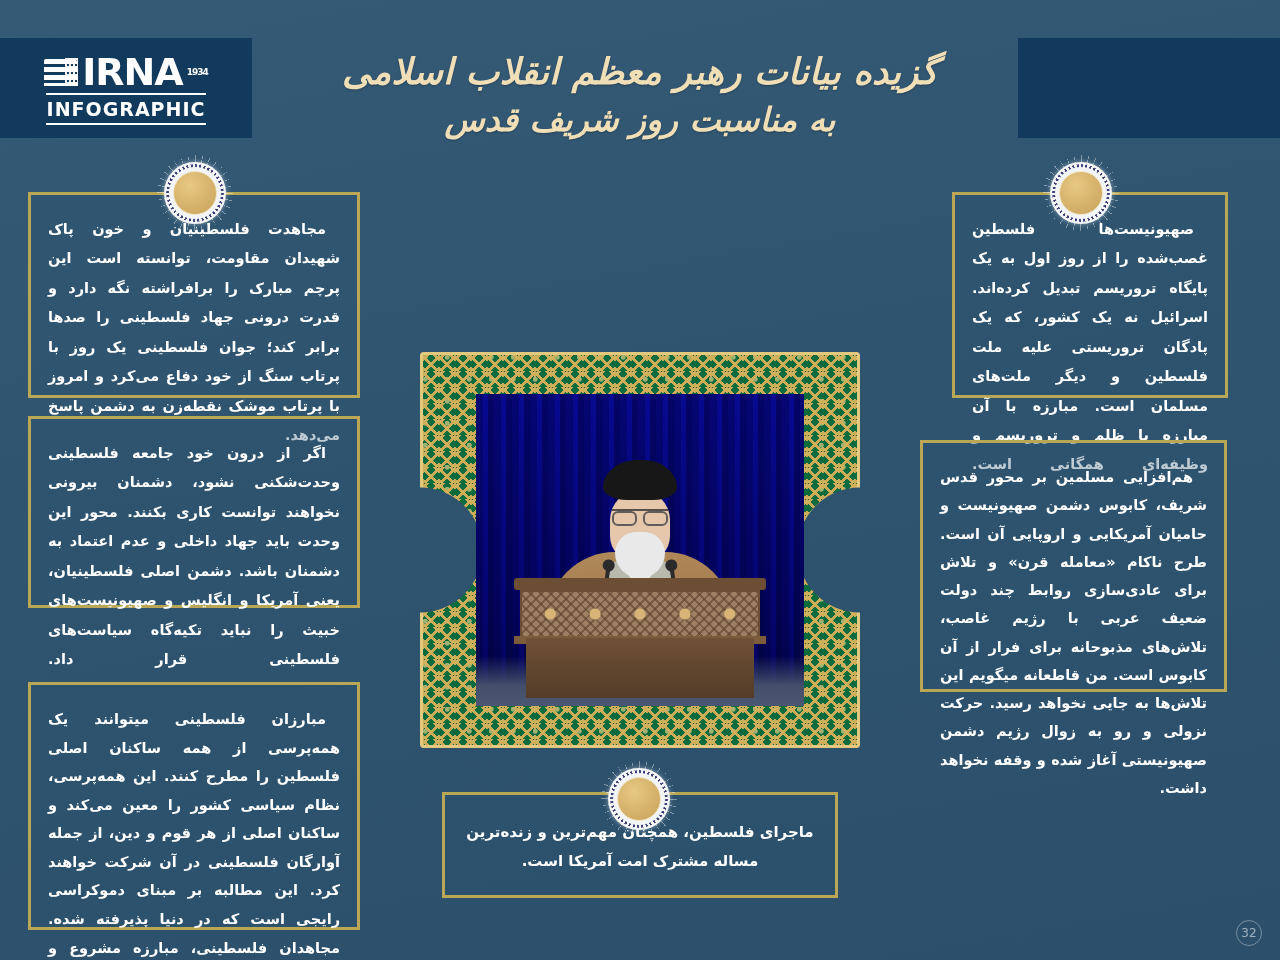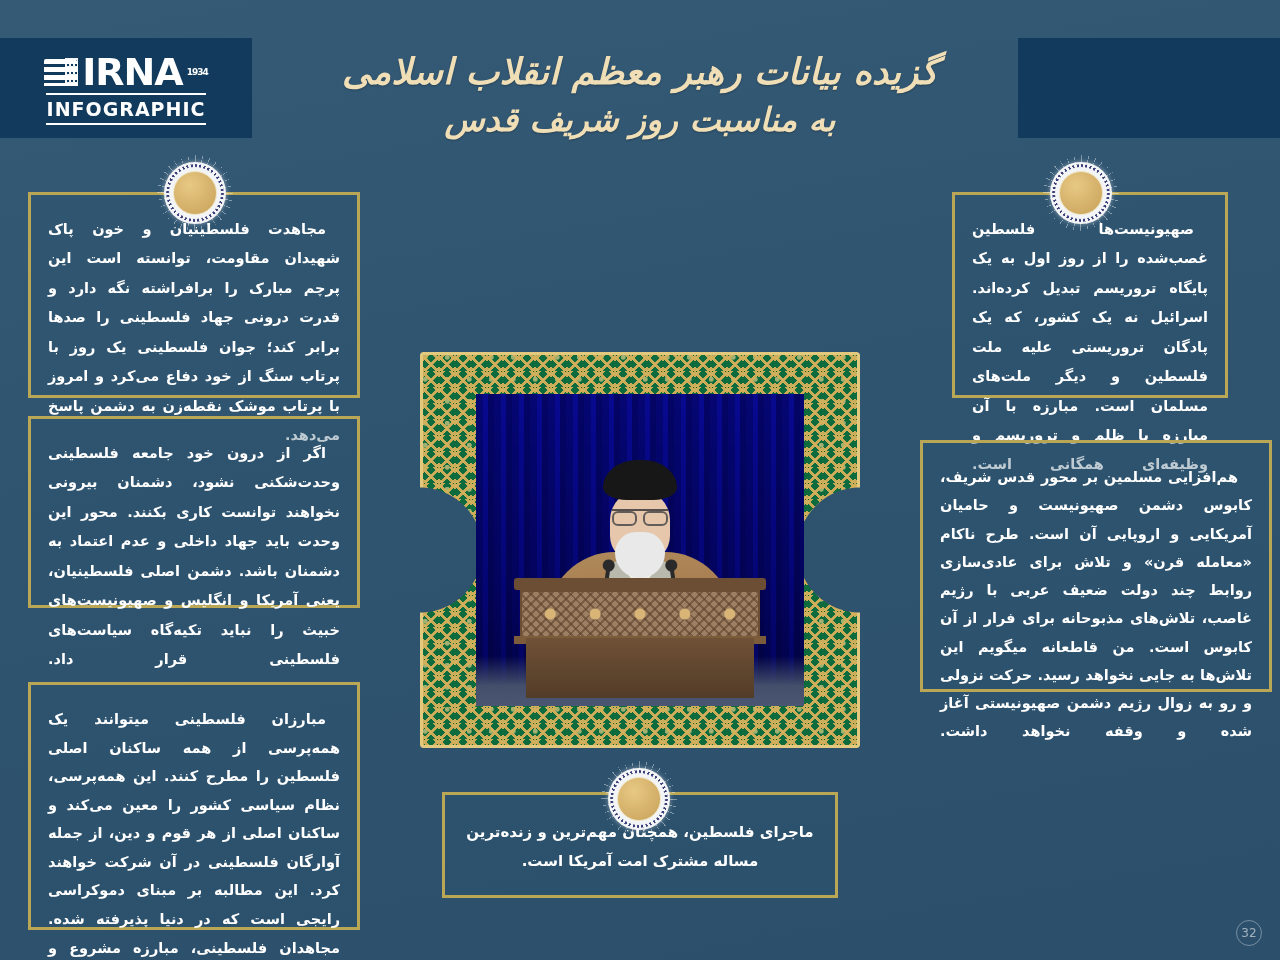--- a/index.html
+++ b/index.html
@@ -374,21 +374,21 @@
 
   <div class="medallion" style="left:1050px; top:162px;">
     <span class="rays"></span>
       <span class="ring"></span>
       <span class="core"></span>
   </div>
   <div class="qbox" style="left:952px; top:192px; width:276px; height:206px;">
     <p>صهیونیست‌ها فلسطین غصب‌شده را از روز اول به یک پایگاه تروریسم تبدیل کرده‌اند. اسرائیل نه یک کشور، که یک پادگان تروریستی علیه ملت فلسطین و دیگر ملت‌های مسلمان است. مبارزه با آن مبارزه با ظلم و تروریسم و وظیفه‌ای همگانی است.</p>
   </div>
 
-  <div class="qbox" style="left:920px; top:440px; width:352px; height:252px; line-height:1.95;">
+  <div class="qbox" style="left:920px; top:440px; width:307px; height:252px; line-height:1.95;">
     <p>هم‌افزایی مسلمین بر محور قدس شریف، کابوس دشمن صهیونیست و حامیان آمریکایی و اروپایی آن است. طرح ناکام «معامله قرن» و تلاش برای عادی‌سازی روابط چند دولت ضعیف عربی با رژیم غاصب، تلاش‌های مذبوحانه برای فرار از آن کابوس است. من قاطعانه میگویم این تلاش‌ها به جایی نخواهد رسید. حرکت نزولی و رو به زوال رژیم دشمن صهیونیستی آغاز شده و وقفه نخواهد داشت.</p>
   </div>
 
 
   <div class="photo-wrap">
     <div class="photo-frame"></div>
     <div class="photo-inner">
       <div class="curtain"></div>
       <div class="figure">
         <span class="fig-robe"></span>

